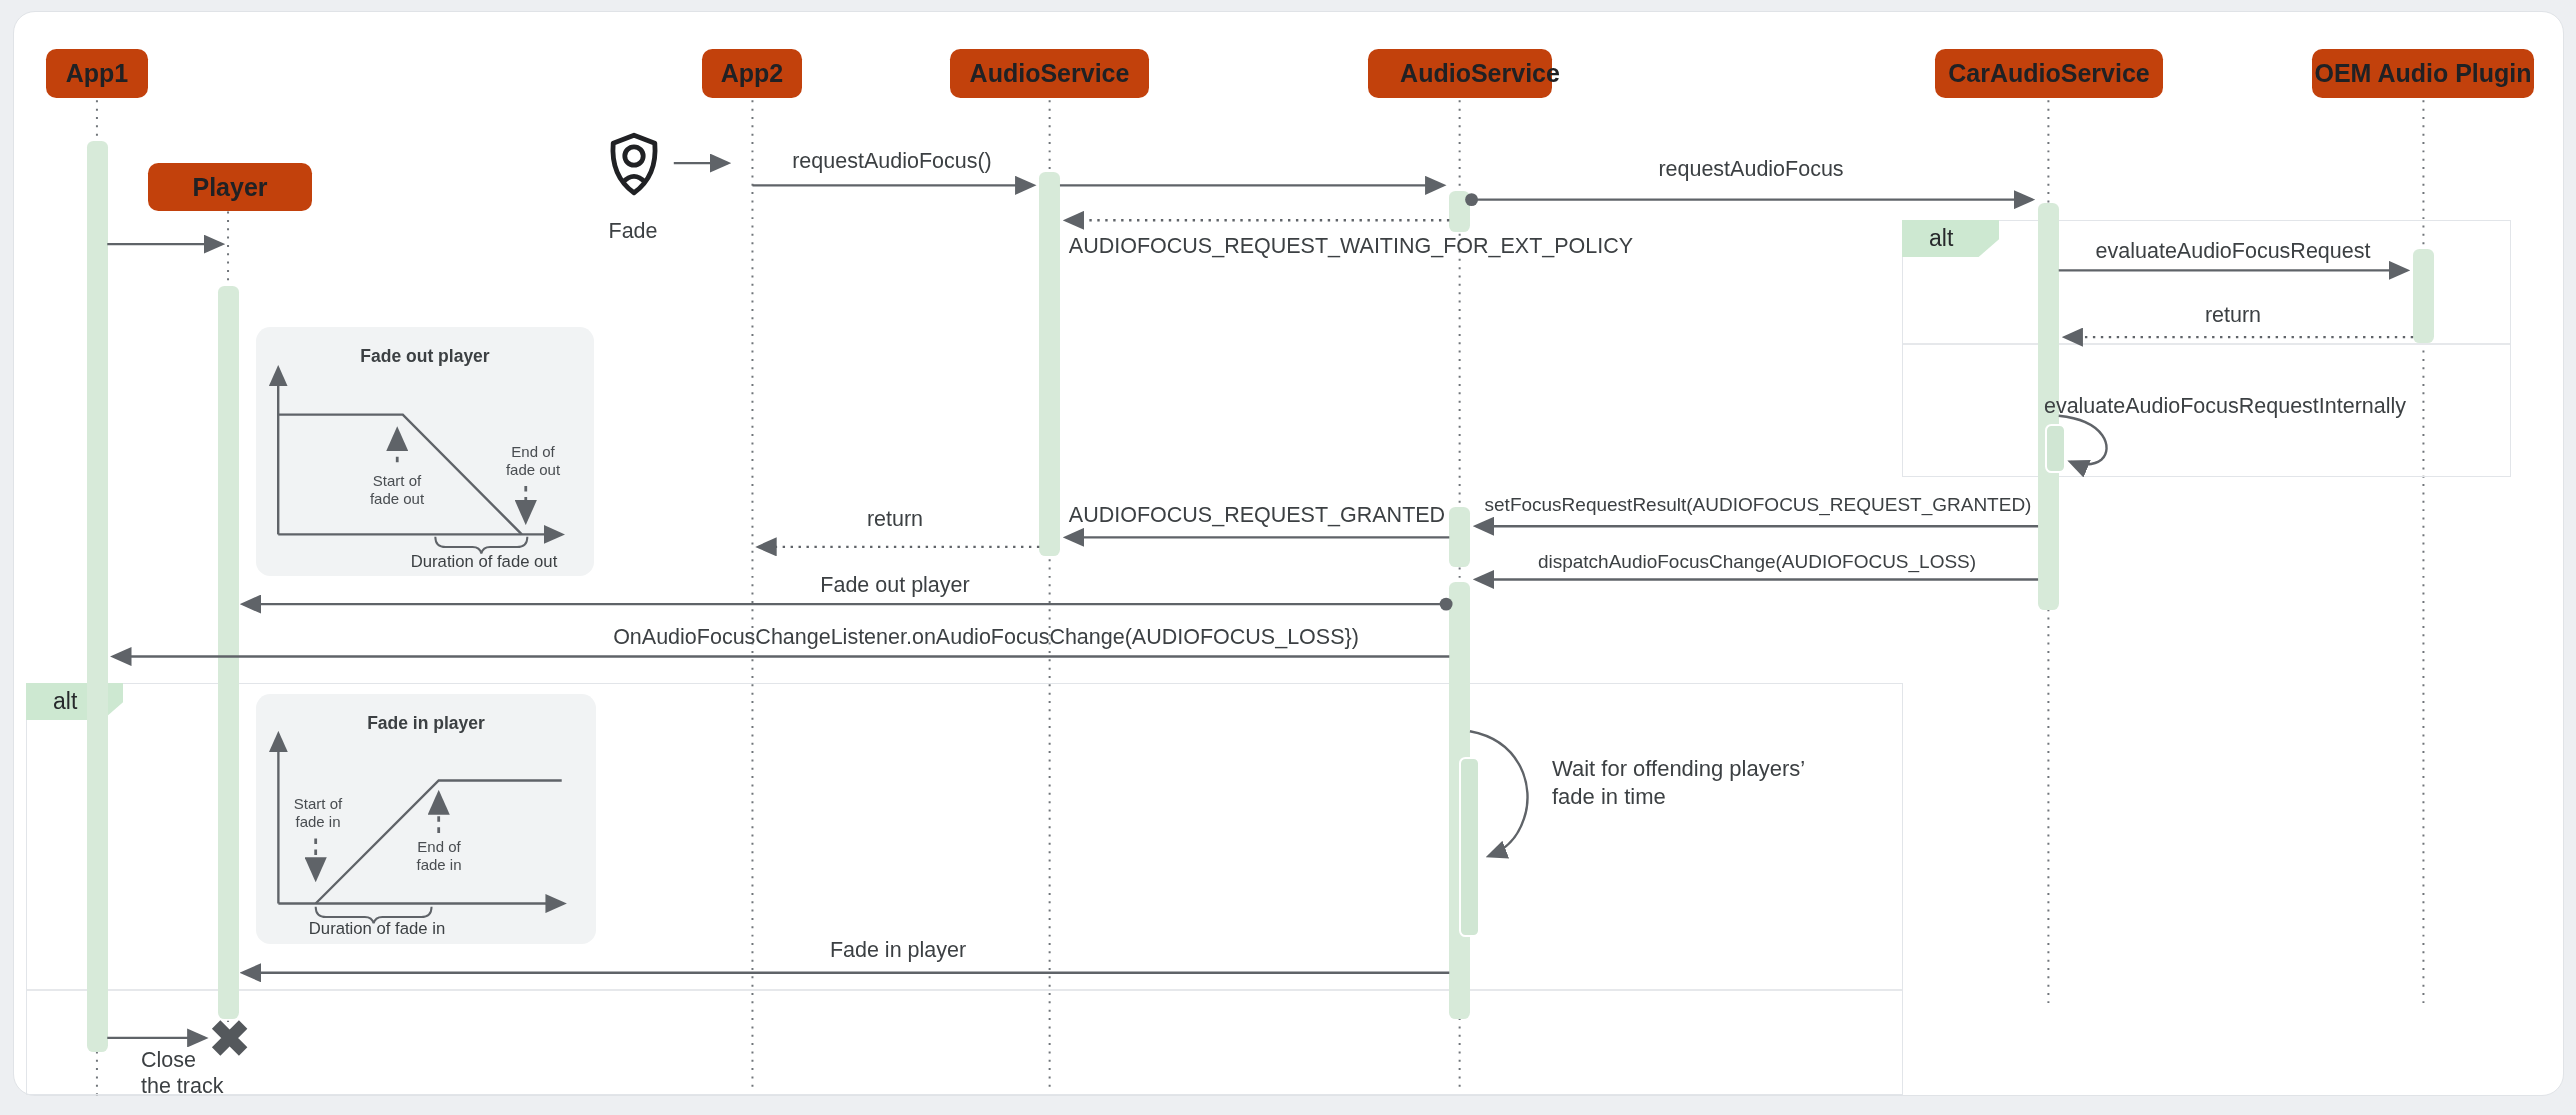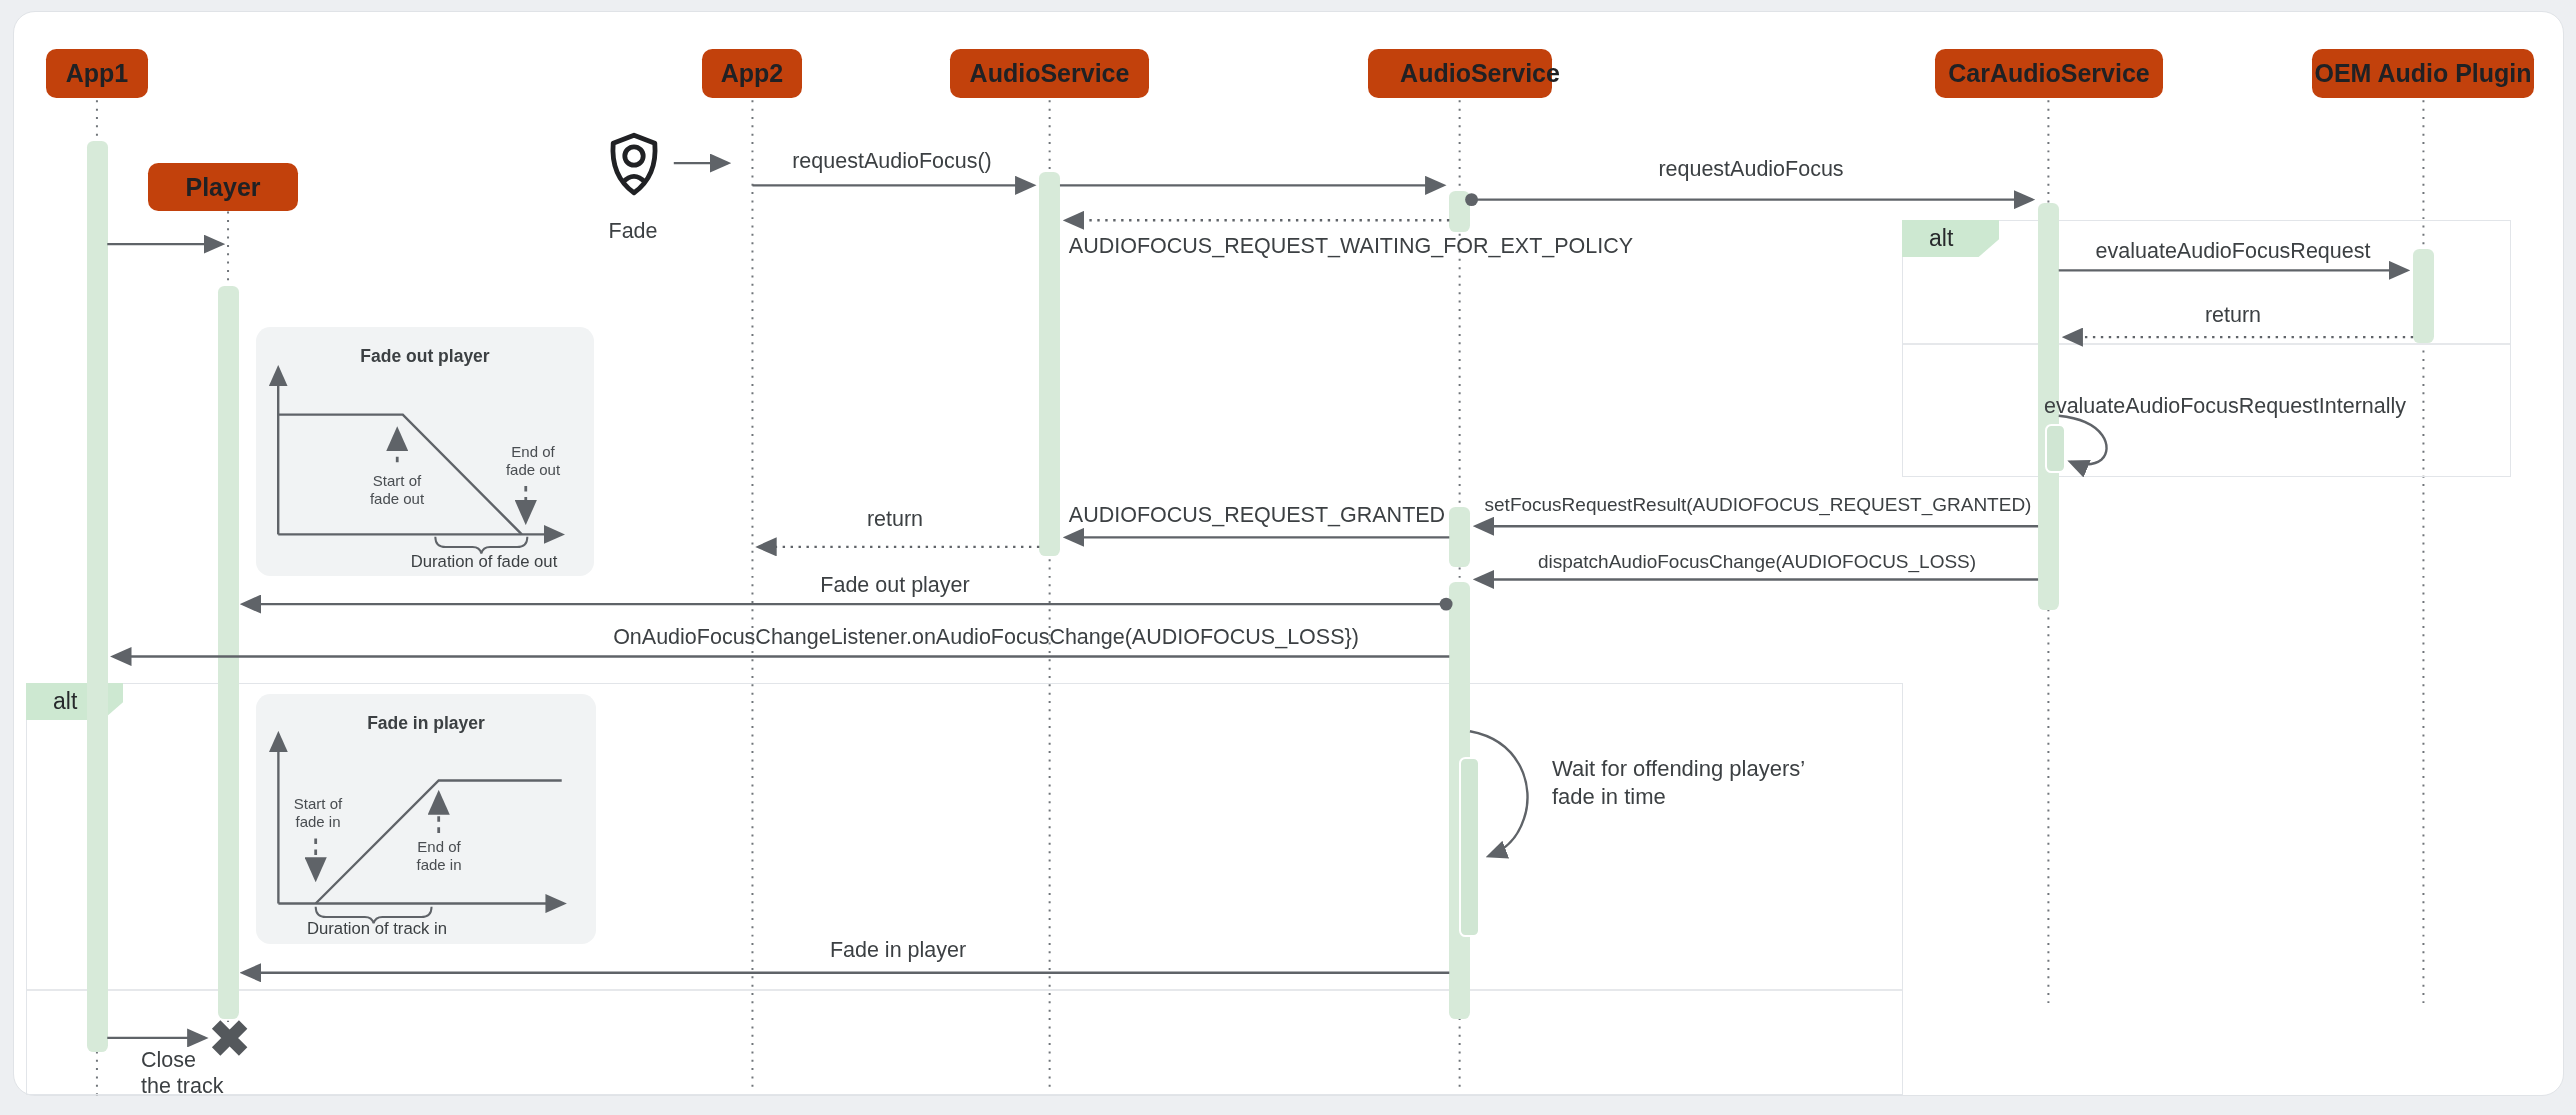--- a/index.html
+++ b/index.html
@@ -106,21 +106,21 @@
     </g>
   </svg>
   <div class="ann" style="left:62px; top:118px;">
     <div>Start of</div>
       <div>fade in</div>
   </div>
   <div class="ann" style="left:183px; top:161px;">
     <div>End of</div>
       <div>fade in</div>
   </div>
-  <div class="dur" style="left:121px; top:235px;">Duration of track in</div>
+  <div class="dur" style="left:121px; top:235px;">Duration of fade in</div>
 </div>
 
 <div class="bar" style="left:87px; top:141px; height:911px;"></div>
 <div class="bar" style="left:218px; top:286px; height:733px;"></div>
 <div class="bar" style="left:1039px; top:172px; height:384px;"></div>
 <div class="bar" style="left:1449px; top:191px; height:41px;"></div>
 <div class="bar" style="left:1449px; top:507px; height:60px;"></div>
 <div class="bar" style="left:1449px; top:582px; height:437px;"></div>
 <div class="subbar" style="left:1459px; top:757px; height:180px;"></div>
 <div class="bar" style="left:2038px; top:203px; height:407px;"></div>
@@ -186,19 +186,19 @@
   <div>Wait for offending players’</div>
   <div>fade in time</div>
 </div>
 <div class="msg" style="left:898px; top:950px;">Fade in player</div>
 <div class="note" style="left:122px; top:1047px; font-size:21.5px; line-height:26px;margin-left:19px;">
   <div>Close</div>
   <div>the track</div>
 </div>
 
 <div class="participant" style="left:46px; top:49px; width:102px;">App1</div>
-<div class="participant" style="left:148px; top:163px; width:150px; height:48px;">Player</div>
+<div class="participant" style="left:148px; top:163px; width:164px; height:48px;">Player</div>
 <div class="participant" style="left:702px; top:49px; width:100px;">App2</div>
 <div class="participant" style="left:950px; top:49px; width:199px;">AudioService</div>
 <div class="participant" style="left:1368px; top:49px; width:184px;padding-left:40px;">AudioService</div>
 <div class="participant" style="left:1935px; top:49px; width:228px;">CarAudioService</div>
 <div class="participant" style="left:2312px; top:49px; width:222px;">OEM Audio Plugin</div>
 
 
 </body></html>

